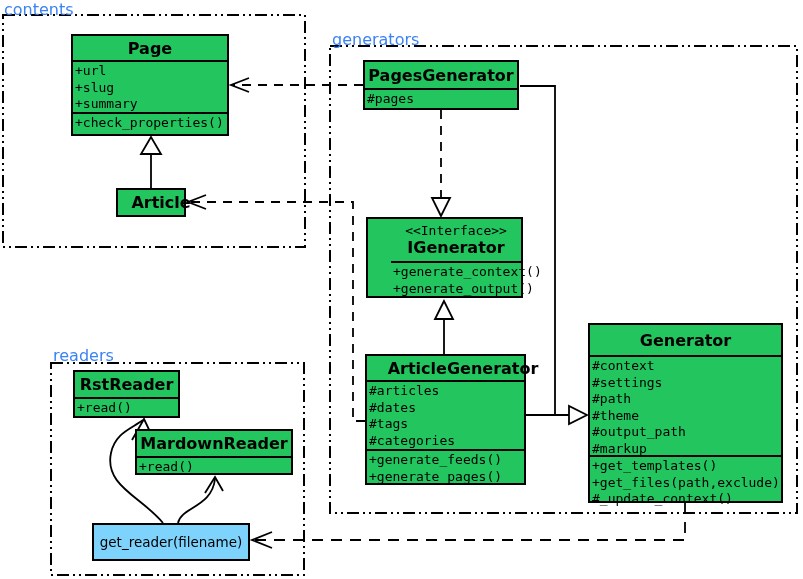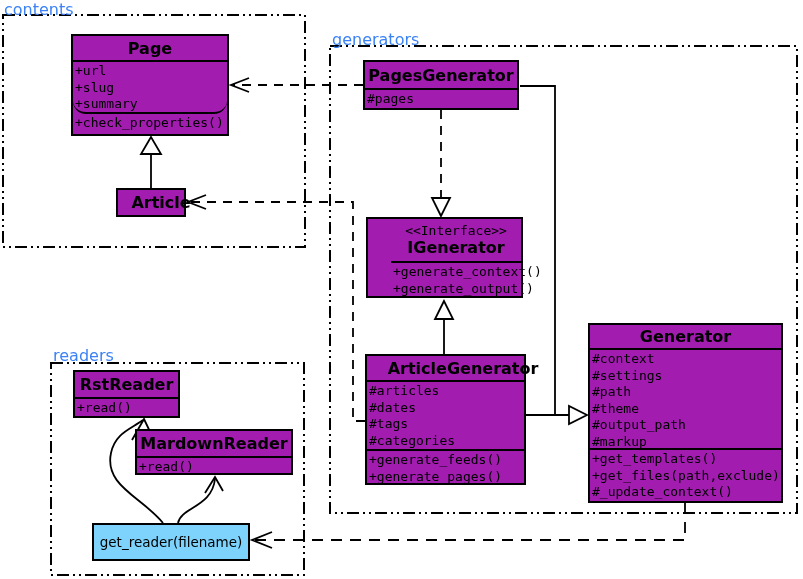--- a/index.html
+++ b/index.html
@@ -1,21 +1,21 @@
 <!DOCTYPE html>
 <html><head>
 <meta charset="utf-8">
 <style>
   html,body{margin:0;padding:0;}
   body{background:#ffffff;font-family:"DejaVu Sans","Liberation Sans",sans-serif;}
   #canvas{position:relative;width:803px;height:579px;background:#ffffff;overflow:hidden;color:#000;}
   #wires{position:absolute;left:0;top:0;width:803px;height:579px;}
   .pkg-label{position:absolute;font-size:16px;line-height:17px;color:#3b82f6;white-space:nowrap;}
   .uml-class{
-    position:absolute;box-sizing:border-box;border:2px solid #000;background:#a21caf;
+    position:absolute;box-sizing:border-box;border:2px solid #000;background:#22c55e;
     display:flex;flex-direction:column;overflow:visible;
   }
   .cls-title{
     box-sizing:border-box;border-bottom:2px solid #000;display:flex;align-items:center;justify-content:center;
     font-weight:bold;font-size:16px;white-space:nowrap;flex:0 0 auto;
   }
   .cls-title.no-sep{border-bottom:none;padding-left:20px;}
   .cls-section{box-sizing:border-box;flex:0 0 auto;padding:1px 0 0 2px;}
   .cls-section.sep{border-bottom:2px solid #000;}
   .member{font-family:"DejaVu Sans Mono","Liberation Mono",monospace;font-size:13px;line-height:16.5px;white-space:nowrap;}
@@ -65,21 +65,21 @@
     <path d="M178,523 C181,507 212,507 215,479"></path>
     <path d="M205,493 L215,477 L223,491"></path>
   </svg>
 
   <div class="pkg-label" style="left:4px;top:1px;">contents</div>
   <div class="pkg-label" style="left:332px;top:31px;">generators</div>
   <div class="pkg-label" style="left:53px;top:347px;">readers</div>
 
   <div class="uml-class" style="left:71px;top:34px;width:158px;height:102px;">
     <div class="cls-title" style="height:26px;">Page</div>
-    <div class="cls-section sep" style="height:52px;border-radius:13px;">
+    <div class="cls-section sep" style="height:52px;">
       <div class="member">+url</div>
       <div class="member">+slug</div>
       <div class="member">+summary</div>
     </div>
     <div class="cls-section">
       <div class="member">+check_properties()</div>
     </div>
   </div>
 
   <div class="uml-class" style="left:116px;top:188px;width:70px;height:29px;">
@@ -112,21 +112,21 @@
       <div class="member">#tags</div>
       <div class="member">#categories</div>
     </div>
     <div class="cls-section">
       <div class="member">+generate_feeds()</div>
       <div class="member">+generate_pages()</div>
     </div>
   </div>
 
   <div class="uml-class" style="left:588px;top:323px;width:195px;height:180px;">
-    <div class="cls-title" style="height:25px;text-align:right;">Generator</div>
+    <div class="cls-title" style="height:32px;text-align:right;">Generator</div>
     <div class="cls-section sep" style="height:100px;">
       <div class="member">#context</div>
       <div class="member">#settings</div>
       <div class="member">#path</div>
       <div class="member">#theme</div>
       <div class="member">#output_path</div>
       <div class="member">#markup</div>
     </div>
     <div class="cls-section">
       <div class="member">+get_templates()</div>

